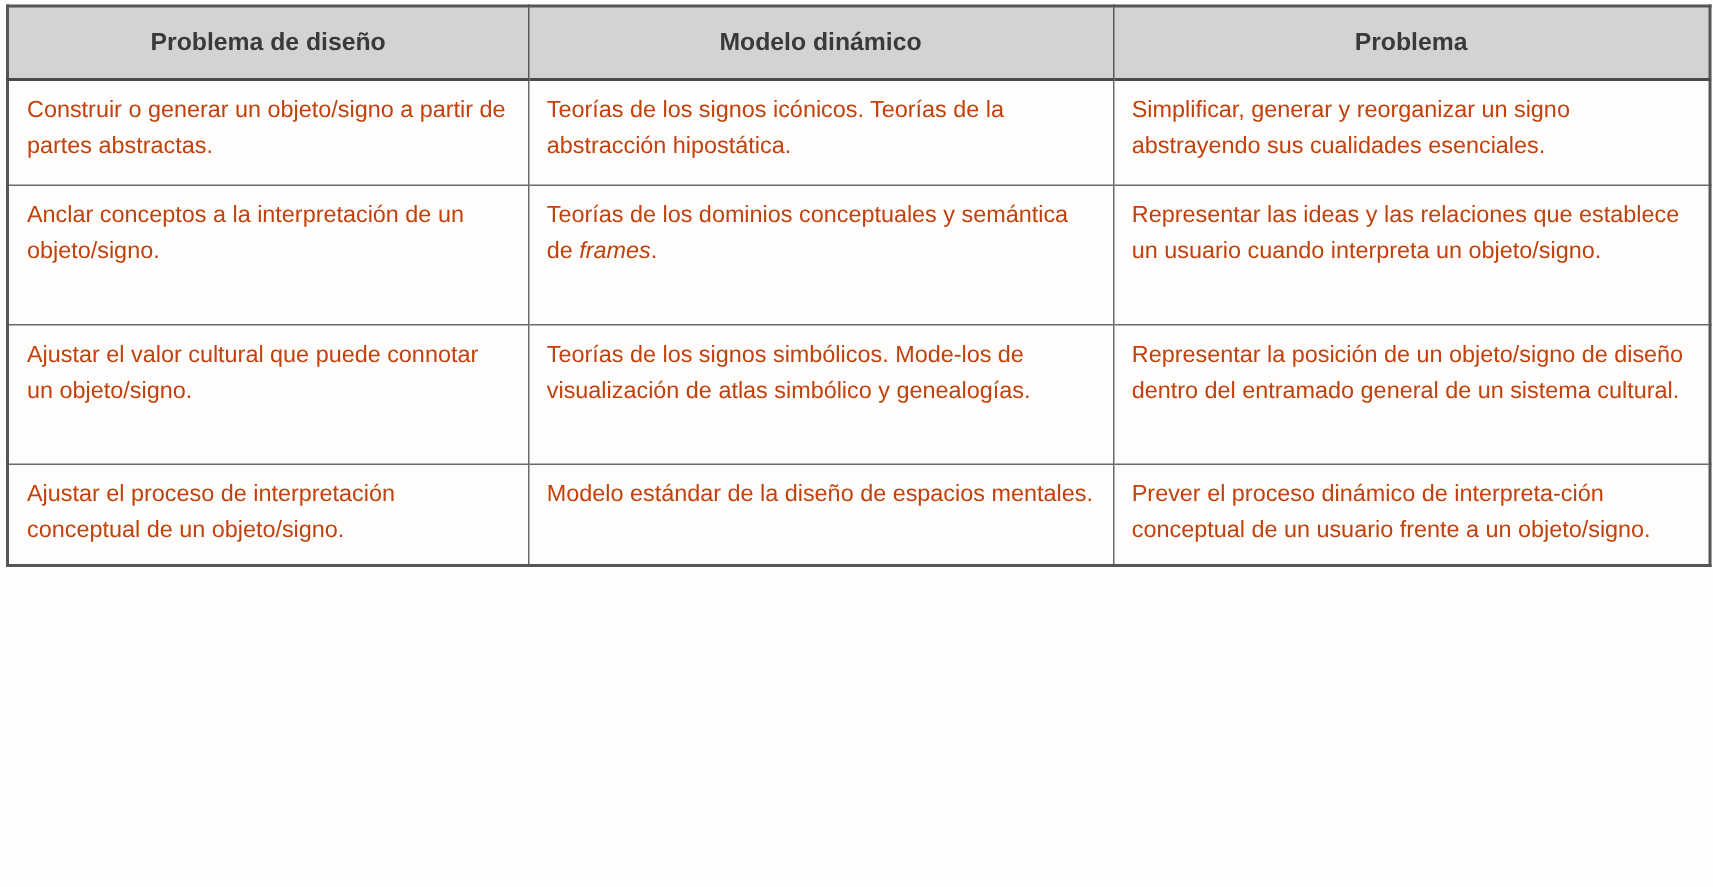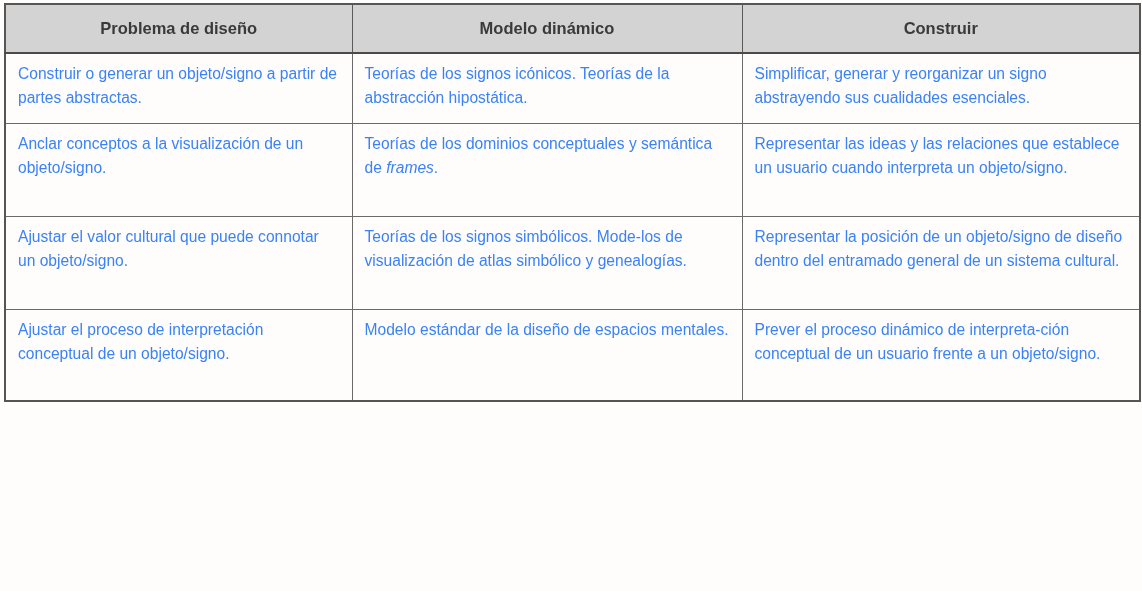--- a/index.html
+++ b/index.html
@@ -39,52 +39,52 @@
       border-right: 1.5px solid #5a5a5a;
       border-bottom: 2px solid #4a4a4a;
     }
     .table td {
       font-size: 15.6px;
       line-height: 24px;
       padding: 8px 12px 0 12px;
       vertical-align: top;
       border: 1.5px solid #6a6a6a;
       background: #fefdfb;
-      color: #3b82f6;
+      color: #c2410c;
       box-sizing: border-box;
     }
     .table tr.r1 td { height: 70px; }
     .table tr.rn td { height: 93px; }
-    .table tr.rlast td { height: 92px; }
+    .table tr.rlast td { height: 68px; }
     em { }
   </style>
 </head>
 <body>
 
 <table class="table">
   <colgroup>
     <col class="c1">
       <col class="c2">
       <col class="c3">
   </colgroup>
   <thead>
     <tr>
       <th>Problema de diseño</th>
       <th>Modelo dinámico</th>
-      <th>Construir</th>
+      <th>Problema</th>
     </tr>
   </thead>
   <tbody>
     <tr class="r1">
       <td>Construir o generar un objeto/signo a partir de partes abstractas.</td>
       <td>Teorías de los signos icónicos. Teorías de la abstracción hipostática.</td>
       <td>Simplificar, generar y reorganizar un signo abstrayendo sus cualidades esenciales.</td>
     </tr>
     <tr class="rn">
-      <td>Anclar conceptos a la visualización de un objeto/signo.</td>
+      <td>Anclar conceptos a la interpretación de un objeto/signo.</td>
       <td><span>Teorías de los dominios conceptuales y semántica de </span><em>frames</em><span>.</span></td>
       <td>Representar las ideas y las relaciones que establece un usuario cuando interpreta un objeto/signo.</td>
     </tr>
     <tr class="rn">
       <td>Ajustar el valor cultural que puede connotar un objeto/signo.</td>
       <td>Teorías de los signos simbólicos. Mode-los de visualización de atlas simbólico y genealogías.</td>
       <td>Representar la posición de un objeto/signo de diseño dentro del entramado general de un sistema cultural.</td>
     </tr>
     <tr class="rlast">
       <td>Ajustar el proceso de interpretación conceptual de un objeto/signo.</td>

